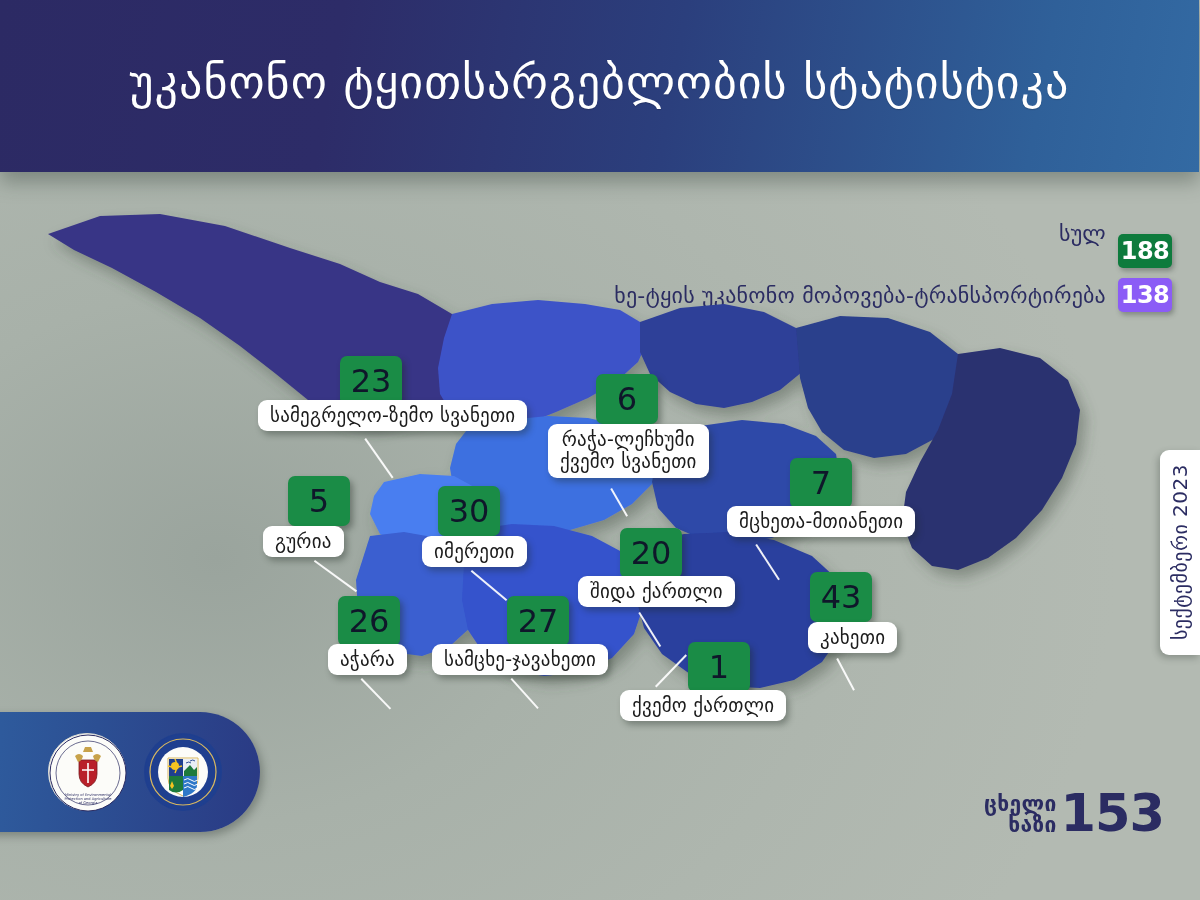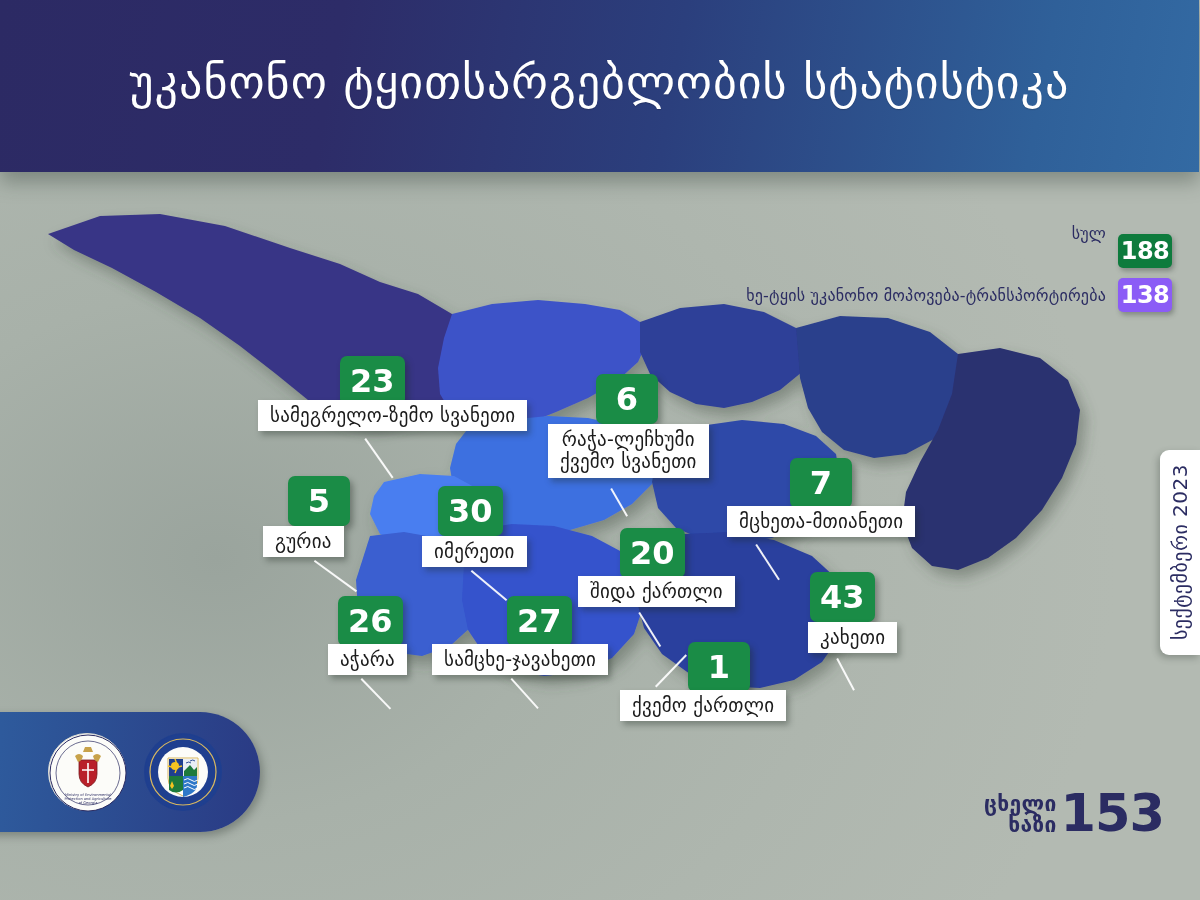--- a/index.html
+++ b/index.html
@@ -21,46 +21,46 @@
   }
   .header-title {
     color:#fff; font-size:46px; letter-spacing:1px; font-weight:400;
     font-family:"DejaVu Sans", sans-serif; white-space:nowrap;
     text-shadow: 0 1px 1px rgba(0,0,0,.18);
   }
 
   
   .legend { position:absolute; right:28px; top:198px; display:flex; flex-direction:column; gap:10px; align-items:flex-end; }
   .legend-row { display:flex; align-items:center; gap:12px; }
-  .legend-label { color:#2b2c62; font-size:16px; white-space:nowrap; letter-spacing:.2px; }
+  .legend-label { color:#2b2c62; font-size:22px; white-space:nowrap; letter-spacing:.2px; }
   .legend-badge {
     width:54px; height:34px; border-radius:5px; color:#fff;
     display:flex; align-items:center; justify-content:center;
     font-size:24px; font-weight:bold; letter-spacing:-.5px;
     box-shadow: 2px 3px 5px rgba(40,50,42,.35);
   }
   .badge-green { background:#0e7b3d;margin-top:36px; }
   .badge-navy  { background:#8b5cf6; }
   .badge-red   { background:#9b1f26; }
 
   
   .map-wrap { position:absolute; left:0; top:176px; width:1200px; height:560px; }
   .map-svg { position:absolute; left:40px; top:10px; }
 
   
   .marker { position:absolute; }
   .m-num {
-    background:#1a8c46; color:#ffffff; border-radius:7px;
+    background:#1a8c46; color:#0f172a; border-radius:7px;
     min-width:62px; height:50px; padding:0 10px;
     display:flex; align-items:center; justify-content:center;
-    font-size:32px; font-weight:700; letter-spacing:0px;
+    font-size:32px; font-weight:400; letter-spacing:0px;
     box-shadow: 3px 4px 6px rgba(30,40,32,.40);
   }
   .m-name {
-    background:#fff; color:#1b1b1b; border-radius:0;
+    background:#fff; color:#1b1b1b; border-radius:9px;
     padding:4px 12px 5px; font-size:19px; line-height:1.18;
     white-space:nowrap; text-align:center; letter-spacing:.2px;
     box-shadow: 3px 4px 6px rgba(30,40,32,.35);
   }
   .m-num-wrap { display:flex; }
   .lead { position:absolute; background:#fff; height:2px; transform-origin:0 0; opacity:.92; }
 
   
   .date-tab {
     position:absolute; right:0; top:450px; width:40px; height:205px;

